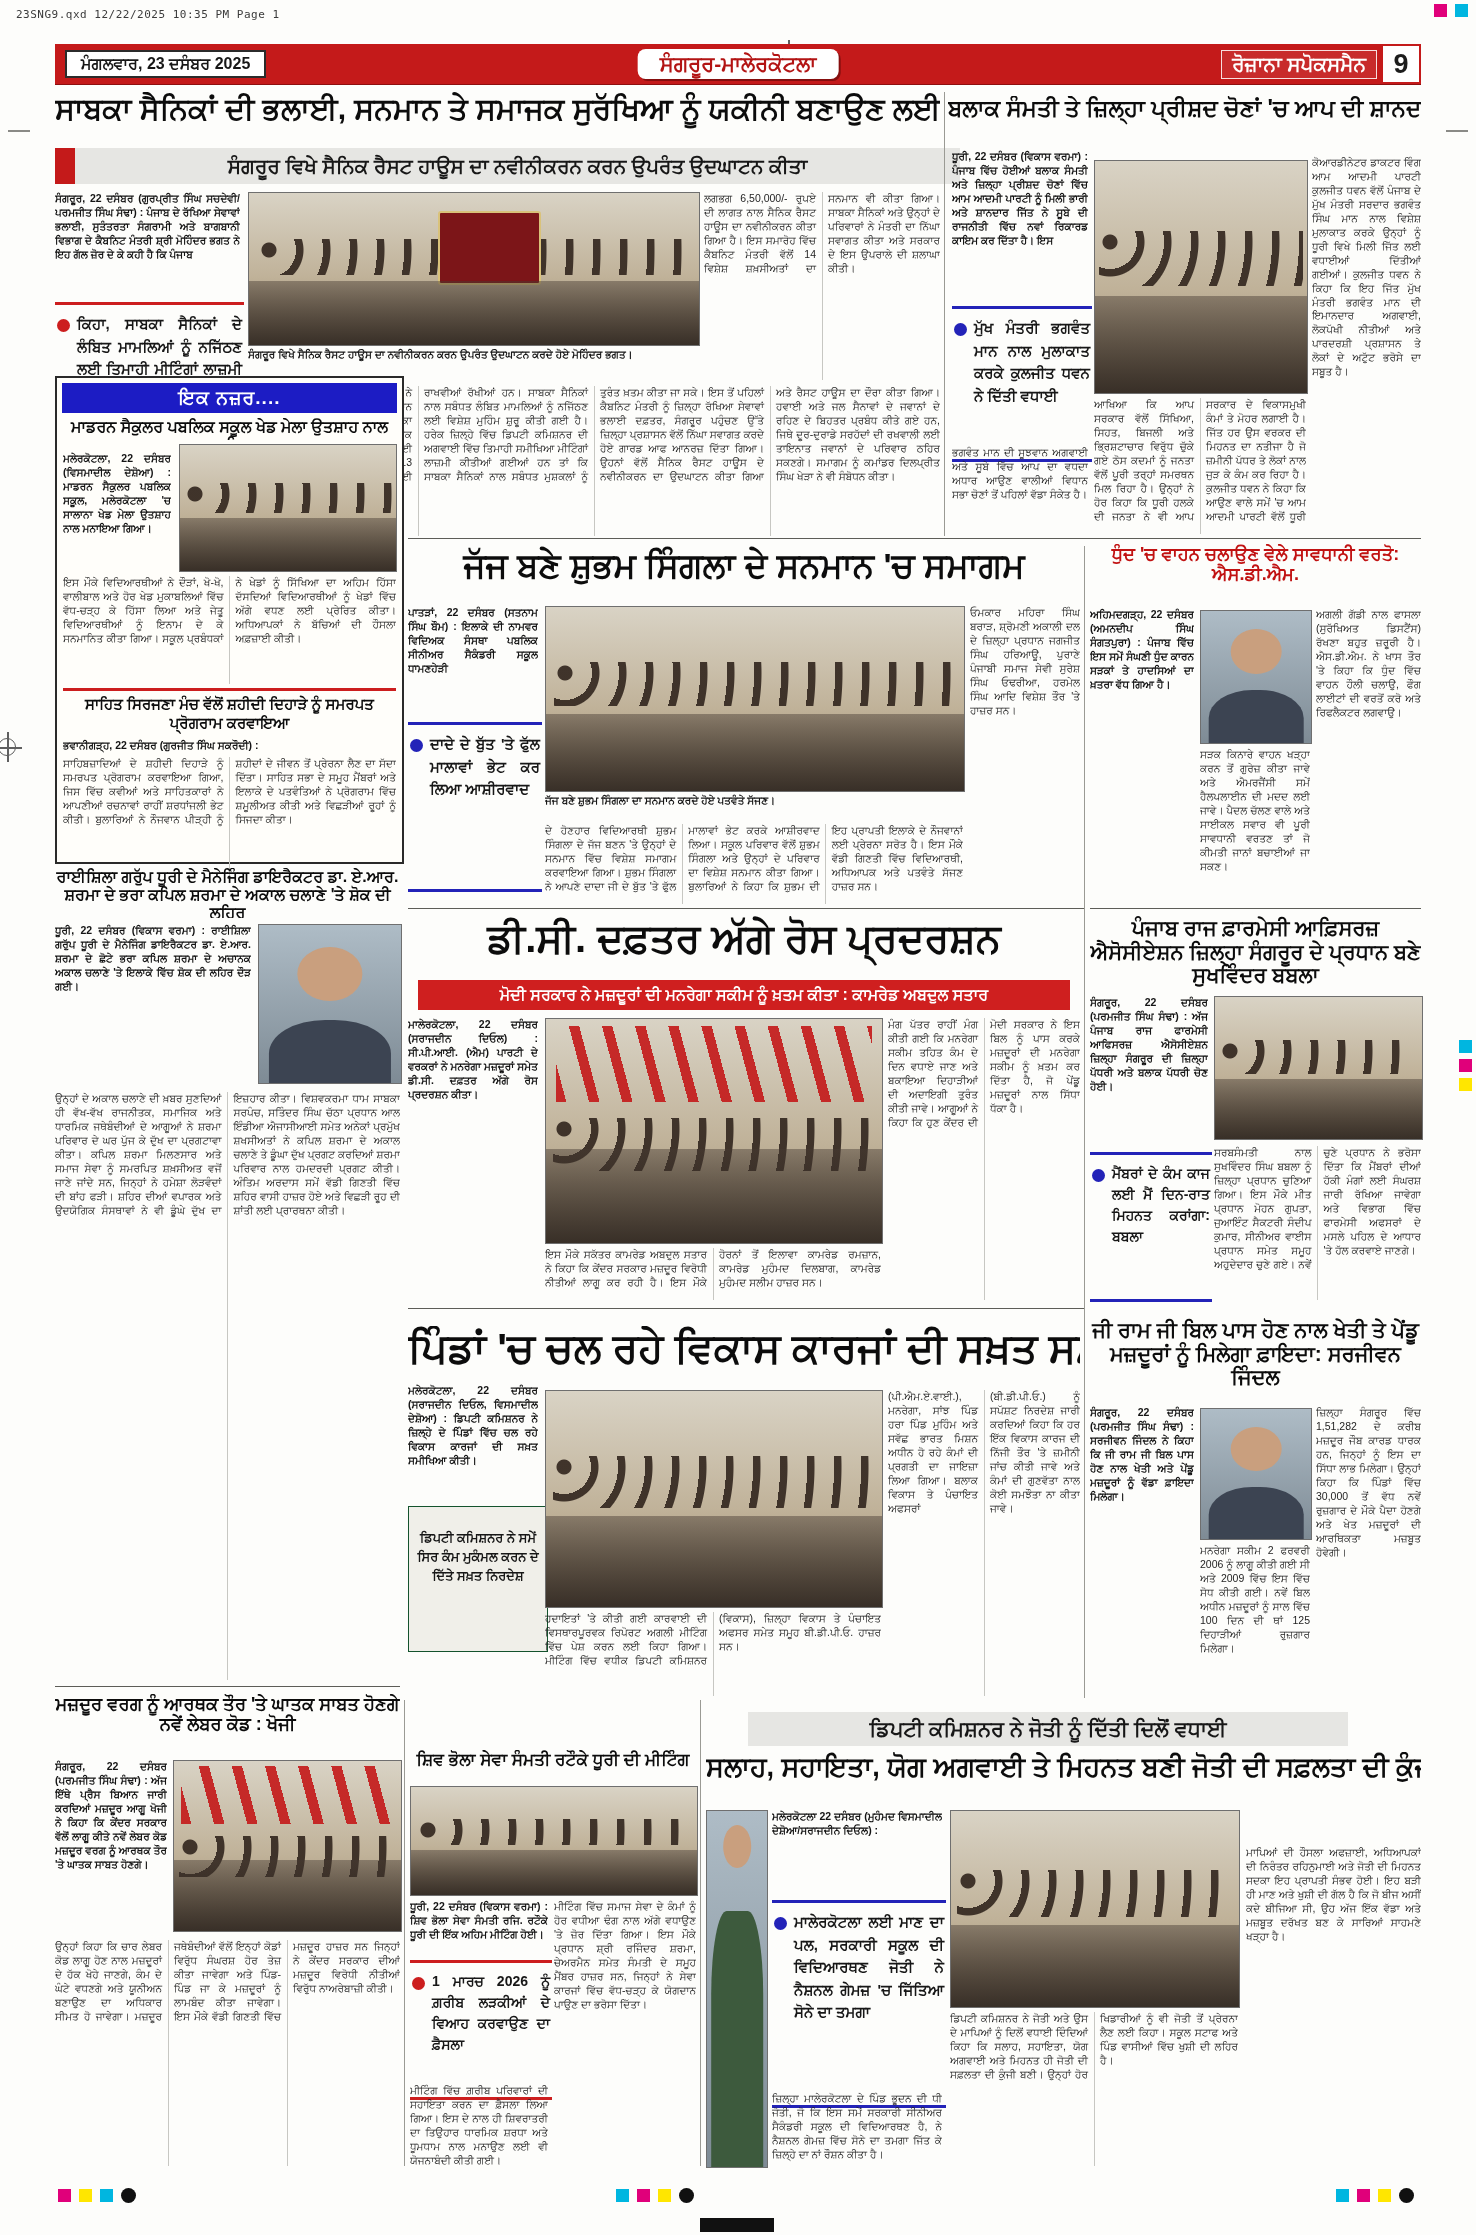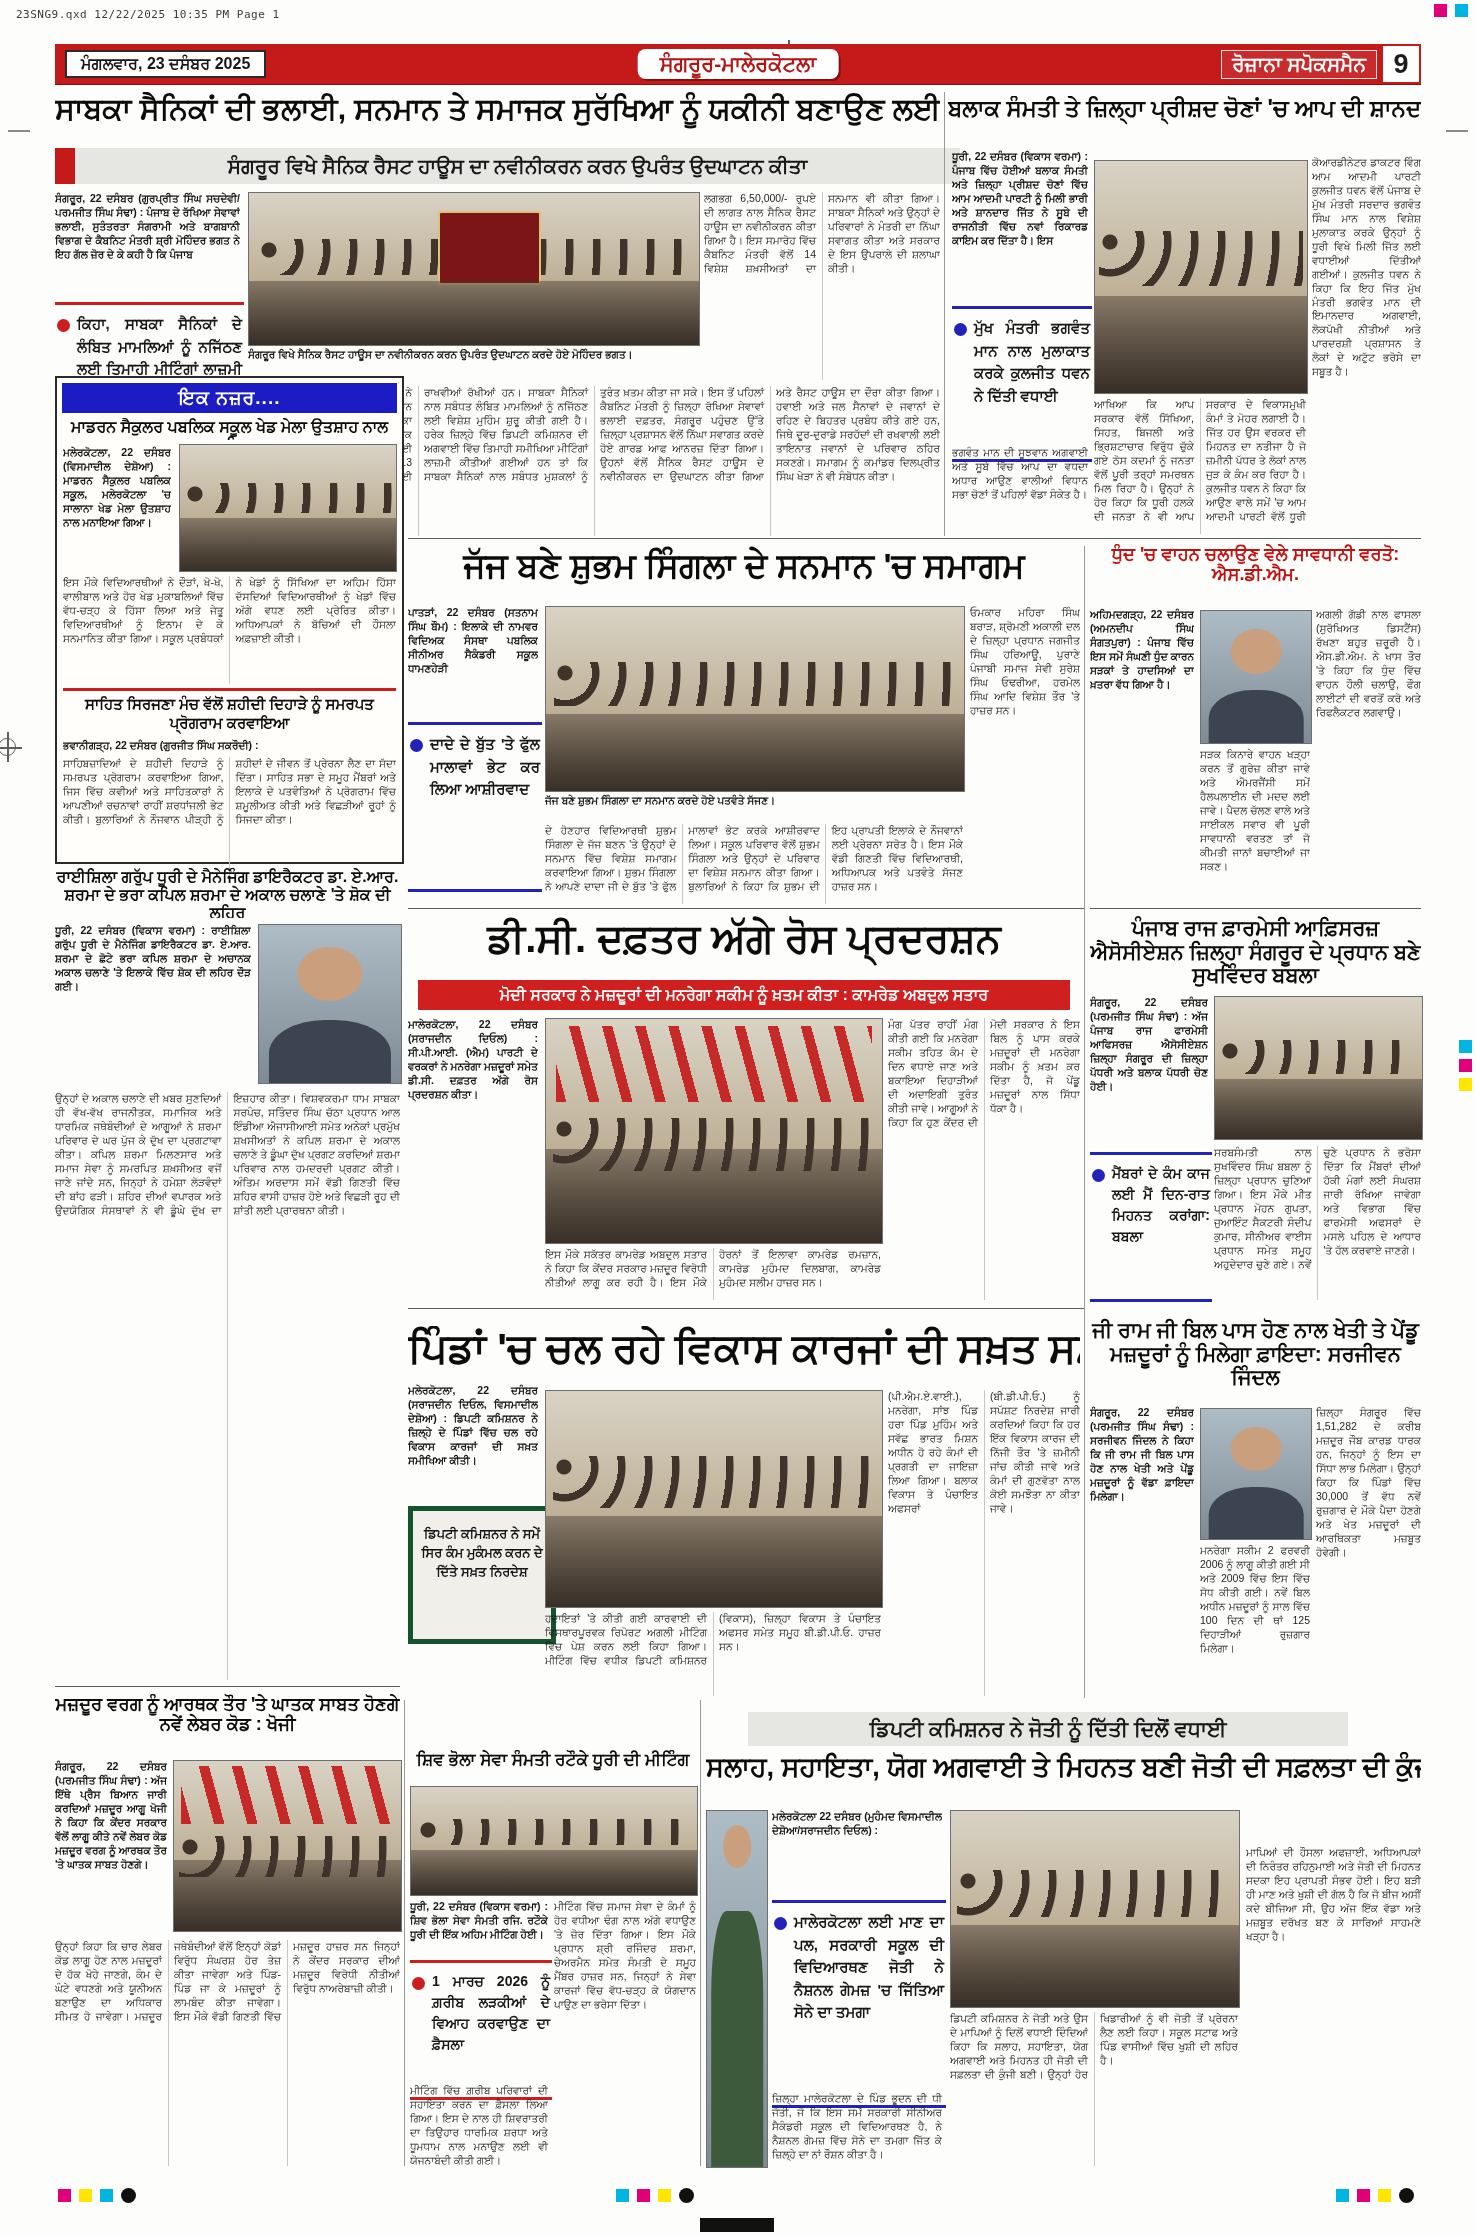--- a/index.html
+++ b/index.html
@@ -30,21 +30,21 @@
   .c3{column-count:3;column-gap:12px;column-rule:1px solid #c7c7c2;}
   .c4{column-count:4;column-gap:12px;column-rule:1px solid #c7c7c2;}
   .cap{font-weight:bold;font-size:10.5px;line-height:1.25;text-align:left;overflow:hidden;}
   
   .pq{font-weight:bold;font-size:15px;line-height:1.5;text-align:justify;padding:8px 2px;overflow:hidden;display:flex;gap:7px;}
   .pq .dot{flex:0 0 13px;width:13px;height:13px;border-radius:50%;margin-top:6px;}
   .pq.bluepq{border-top:3px solid #2323b8;border-bottom:3px solid #2323b8;}
   .pq.bluepq .dot{background:#2323b8;}
   .pq.redpq{border-top:3px solid #cc1e1e;border-bottom:3px solid #cc1e1e;}
   .pq.redpq .dot{background:#cc1e1e;}
-  .subbox{font-weight:bold;font-size:13px;line-height:1.45;text-align:center;background:#f0efe9;border:5px solid #14532d;padding:14px 4px;overflow:hidden;}
+  .subbox{font-weight:bold;font-size:13px;line-height:1.45;text-align:center;background:#f0efe9;border:1px solid #14532d;padding:22px 4px;overflow:hidden;}
   
   .nazarbox{border:2px solid #2a2a2a;background:#fffefa;}
   .nazarband{background:#1c1cc4;color:#fff;font-weight:bold;font-size:19px;text-align:center;line-height:30px;margin:5px;letter-spacing:1px;}
   .redrule{height:3px;background:#cc1e1e;}
   
   .ph{position:absolute;border:1px solid #6f6f6f;overflow:hidden;background:linear-gradient(180deg,#d9d3c5 0%,#c0b299 55%,#97876c 100%);}
   .ph .heads{position:absolute;left:2%;right:2%;top:30%;height:24%;
      background:repeating-radial-gradient(circle at 11px 11px, rgba(52,40,32,.92) 0 7px, rgba(52,40,32,0) 8px 27px);}
   .ph .bodies{position:absolute;left:0;right:0;bottom:0;height:42%;
      background:linear-gradient(180deg, rgba(70,58,50,.45), rgba(43,35,30,.88));}
@@ -141,21 +141,21 @@
     <span class="heads"></span>
       <span class="bodies"></span>
   </div>
   <div class="abs bd" style="left:1312px;top:156px;width:109px;height:378px;">ਕੋਆਰਡੀਨੇਟਰ ਡਾਕਟਰ ਵਿੰਗ ਆਮ ਆਦਮੀ ਪਾਰਟੀ ਕੁਲਜੀਤ ਧਵਨ ਵੱਲੋਂ ਪੰਜਾਬ ਦੇ ਮੁੱਖ ਮੰਤਰੀ ਸਰਦਾਰ ਭਗਵੰਤ ਸਿੰਘ ਮਾਨ ਨਾਲ ਵਿਸ਼ੇਸ਼ ਮੁਲਾਕਾਤ ਕਰਕੇ ਉਨ੍ਹਾਂ ਨੂੰ ਧੂਰੀ ਵਿਖੇ ਮਿਲੀ ਜਿੱਤ ਲਈ ਵਧਾਈਆਂ ਦਿੱਤੀਆਂ ਗਈਆਂ। ਕੁਲਜੀਤ ਧਵਨ ਨੇ ਕਿਹਾ ਕਿ ਇਹ ਜਿੱਤ ਮੁੱਖ ਮੰਤਰੀ ਭਗਵੰਤ ਮਾਨ ਦੀ ਇਮਾਨਦਾਰ ਅਗਵਾਈ, ਲੋਕਪੱਖੀ ਨੀਤੀਆਂ ਅਤੇ ਪਾਰਦਰਸ਼ੀ ਪ੍ਰਸ਼ਾਸਨ ਤੇ ਲੋਕਾਂ ਦੇ ਅਟੁੱਟ ਭਰੋਸੇ ਦਾ ਸਬੂਤ ਹੈ।</div>
   <div class="abs bd c2" style="left:1094px;top:398px;width:212px;height:136px;">ਆਖਿਆ ਕਿ ਆਪ ਸਰਕਾਰ ਵੱਲੋਂ ਸਿੱਖਿਆ, ਸਿਹਤ, ਬਿਜਲੀ ਅਤੇ ਭ੍ਰਿਸ਼ਟਾਚਾਰ ਵਿਰੁੱਧ ਚੁੱਕੇ ਗਏ ਠੋਸ ਕਦਮਾਂ ਨੂੰ ਜਨਤਾ ਵੱਲੋਂ ਪੂਰੀ ਤਰ੍ਹਾਂ ਸਮਰਥਨ ਮਿਲ ਰਿਹਾ ਹੈ। ਉਨ੍ਹਾਂ ਨੇ ਹੋਰ ਕਿਹਾ ਕਿ ਧੂਰੀ ਹਲਕੇ ਦੀ ਜਨਤਾ ਨੇ ਵੀ ਆਪ ਸਰਕਾਰ ਦੇ ਵਿਕਾਸਮੁਖੀ ਕੰਮਾਂ ਤੇ ਮੋਹਰ ਲਗਾਈ ਹੈ। ਜਿੱਤ ਹਰ ਉਸ ਵਰਕਰ ਦੀ ਮਿਹਨਤ ਦਾ ਨਤੀਜਾ ਹੈ ਜੋ ਜ਼ਮੀਨੀ ਪੱਧਰ ਤੇ ਲੋਕਾਂ ਨਾਲ ਜੁੜ ਕੇ ਕੰਮ ਕਰ ਰਿਹਾ ਹੈ। ਕੁਲਜੀਤ ਧਵਨ ਨੇ ਕਿਹਾ ਕਿ ਆਉਣ ਵਾਲੇ ਸਮੇਂ 'ਚ ਆਮ ਆਦਮੀ ਪਾਰਟੀ ਵੱਲੋਂ ਧੂਰੀ ਸਮੇਤ ਪੂਰੇ ਪੰਜਾਬ ਵਿੱਚ ਵਿਕਾਸ ਕਾਰਜ ਹੋਰ ਤੇਜ਼ੀ ਨਾਲ ਕੀਤੇ ਜਾਣਗੇ ਅਤੇ ਸਰਕਾਰ ਲੋਕਾਂ ਦੀਆਂ ਉਮੀਦਾਂ ਤੇ ਪੂਰੀ ਤਰ੍ਹਾਂ ਖਰੀ ਉਤਰੇਗੀ।</div>
 
   <div class="abs nazarbox" style="left:55px;top:376px;width:345px;height:484px;">
     <div class="nazarband">ਇਕ ਨਜ਼ਰ....</div>
     <div class="hl" style="font-size:16px;margin:2px 6px;height:22px;">ਮਾਡਰਨ ਸੈਕੁਲਰ ਪਬਲਿਕ ਸਕੂਲ ਖੇਡ ਮੇਲਾ ਉਤਸ਼ਾਹ ਨਾਲ ਮਨਾਇਆ</div>
     <div style="position:relative;height:128px;margin:4px 6px;">
-      <div class="bd by abs" style="left:0;top:2px;width:108px;height:128px;">ਮਲੇਰਕੋਟਲਾ, 22 ਦਸੰਬਰ (ਵਿਸਮਾਦੀਲ ਦੇਸ਼ੋਆ) : ਮਾਡਰਨ ਸੈਕੁਲਰ ਪਬਲਿਕ ਸਕੂਲ, ਮਲੇਰਕੋਟਲਾ 'ਚ ਸਾਲਾਨਾ ਖੇਡ ਮੇਲਾ ਉਤਸ਼ਾਹ ਨਾਲ ਮਨਾਇਆ ਗਿਆ।</div>
+      <div class="bd by abs" style="left:0;top:8px;width:108px;height:128px;">ਮਲੇਰਕੋਟਲਾ, 22 ਦਸੰਬਰ (ਵਿਸਮਾਦੀਲ ਦੇਸ਼ੋਆ) : ਮਾਡਰਨ ਸੈਕੁਲਰ ਪਬਲਿਕ ਸਕੂਲ, ਮਲੇਰਕੋਟਲਾ 'ਚ ਸਾਲਾਨਾ ਖੇਡ ਮੇਲਾ ਉਤਸ਼ਾਹ ਨਾਲ ਮਨਾਇਆ ਗਿਆ।</div>
       <div class="ph" style="left:116px;top:0;width:216px;height:126px;">
         <span class="heads"></span>
           <span class="bodies"></span>
       </div>
     </div>
     <div class="bd c2" style="margin:4px 6px;height:108px;">ਇਸ ਮੌਕੇ ਵਿਦਿਆਰਥੀਆਂ ਨੇ ਦੌੜਾਂ, ਖੋ-ਖੋ, ਵਾਲੀਬਾਲ ਅਤੇ ਹੋਰ ਖੇਡ ਮੁਕਾਬਲਿਆਂ ਵਿੱਚ ਵੱਧ-ਚੜ੍ਹ ਕੇ ਹਿੱਸਾ ਲਿਆ ਅਤੇ ਜੇਤੂ ਵਿਦਿਆਰਥੀਆਂ ਨੂੰ ਇਨਾਮ ਦੇ ਕੇ ਸਨਮਾਨਿਤ ਕੀਤਾ ਗਿਆ। ਸਕੂਲ ਪ੍ਰਬੰਧਕਾਂ ਨੇ ਖੇਡਾਂ ਨੂੰ ਸਿੱਖਿਆ ਦਾ ਅਹਿਮ ਹਿੱਸਾ ਦੱਸਦਿਆਂ ਵਿਦਿਆਰਥੀਆਂ ਨੂੰ ਖੇਡਾਂ ਵਿੱਚ ਅੱਗੇ ਵਧਣ ਲਈ ਪ੍ਰੇਰਿਤ ਕੀਤਾ। ਅਧਿਆਪਕਾਂ ਨੇ ਬੱਚਿਆਂ ਦੀ ਹੌਸਲਾ ਅਫ਼ਜ਼ਾਈ ਕੀਤੀ।</div>
     <div class="redrule" style="margin:2px 6px;"></div>
     <div class="hl" style="font-size:15px;margin:4px 8px;height:40px;line-height:1.25;">ਸਾਹਿਤ ਸਿਰਜਣਾ ਮੰਚ ਵੱਲੋਂ ਸ਼ਹੀਦੀ ਦਿਹਾੜੇ ਨੂੰ ਸਮਰਪਤ ਪ੍ਰੋਗਰਾਮ ਕਰਵਾਇਆ</div>
     <div class="bd by" style="margin:0 6px;height:14px;">ਭਵਾਨੀਗੜ੍ਹ, 22 ਦਸੰਬਰ (ਗੁਰਜੀਤ ਸਿੰਘ ਸਕਰੌਦੀ) :</div>
     <div class="bd c2" style="margin:4px 6px;height:118px;">ਸਾਹਿਬਜ਼ਾਦਿਆਂ ਦੇ ਸ਼ਹੀਦੀ ਦਿਹਾੜੇ ਨੂੰ ਸਮਰਪਤ ਪ੍ਰੋਗਰਾਮ ਕਰਵਾਇਆ ਗਿਆ, ਜਿਸ ਵਿੱਚ ਕਵੀਆਂ ਅਤੇ ਸਾਹਿਤਕਾਰਾਂ ਨੇ ਆਪਣੀਆਂ ਰਚਨਾਵਾਂ ਰਾਹੀਂ ਸ਼ਰਧਾਂਜਲੀ ਭੇਟ ਕੀਤੀ। ਬੁਲਾਰਿਆਂ ਨੇ ਨੌਜਵਾਨ ਪੀੜ੍ਹੀ ਨੂੰ ਸ਼ਹੀਦਾਂ ਦੇ ਜੀਵਨ ਤੋਂ ਪ੍ਰੇਰਨਾ ਲੈਣ ਦਾ ਸੱਦਾ ਦਿੱਤਾ। ਸਾਹਿਤ ਸਭਾ ਦੇ ਸਮੂਹ ਮੈਂਬਰਾਂ ਅਤੇ ਇਲਾਕੇ ਦੇ ਪਤਵੰਤਿਆਂ ਨੇ ਪ੍ਰੋਗਰਾਮ ਵਿੱਚ ਸ਼ਮੂਲੀਅਤ ਕੀਤੀ ਅਤੇ ਵਿਛੜੀਆਂ ਰੂਹਾਂ ਨੂੰ ਸਿਜਦਾ ਕੀਤਾ।</div>

